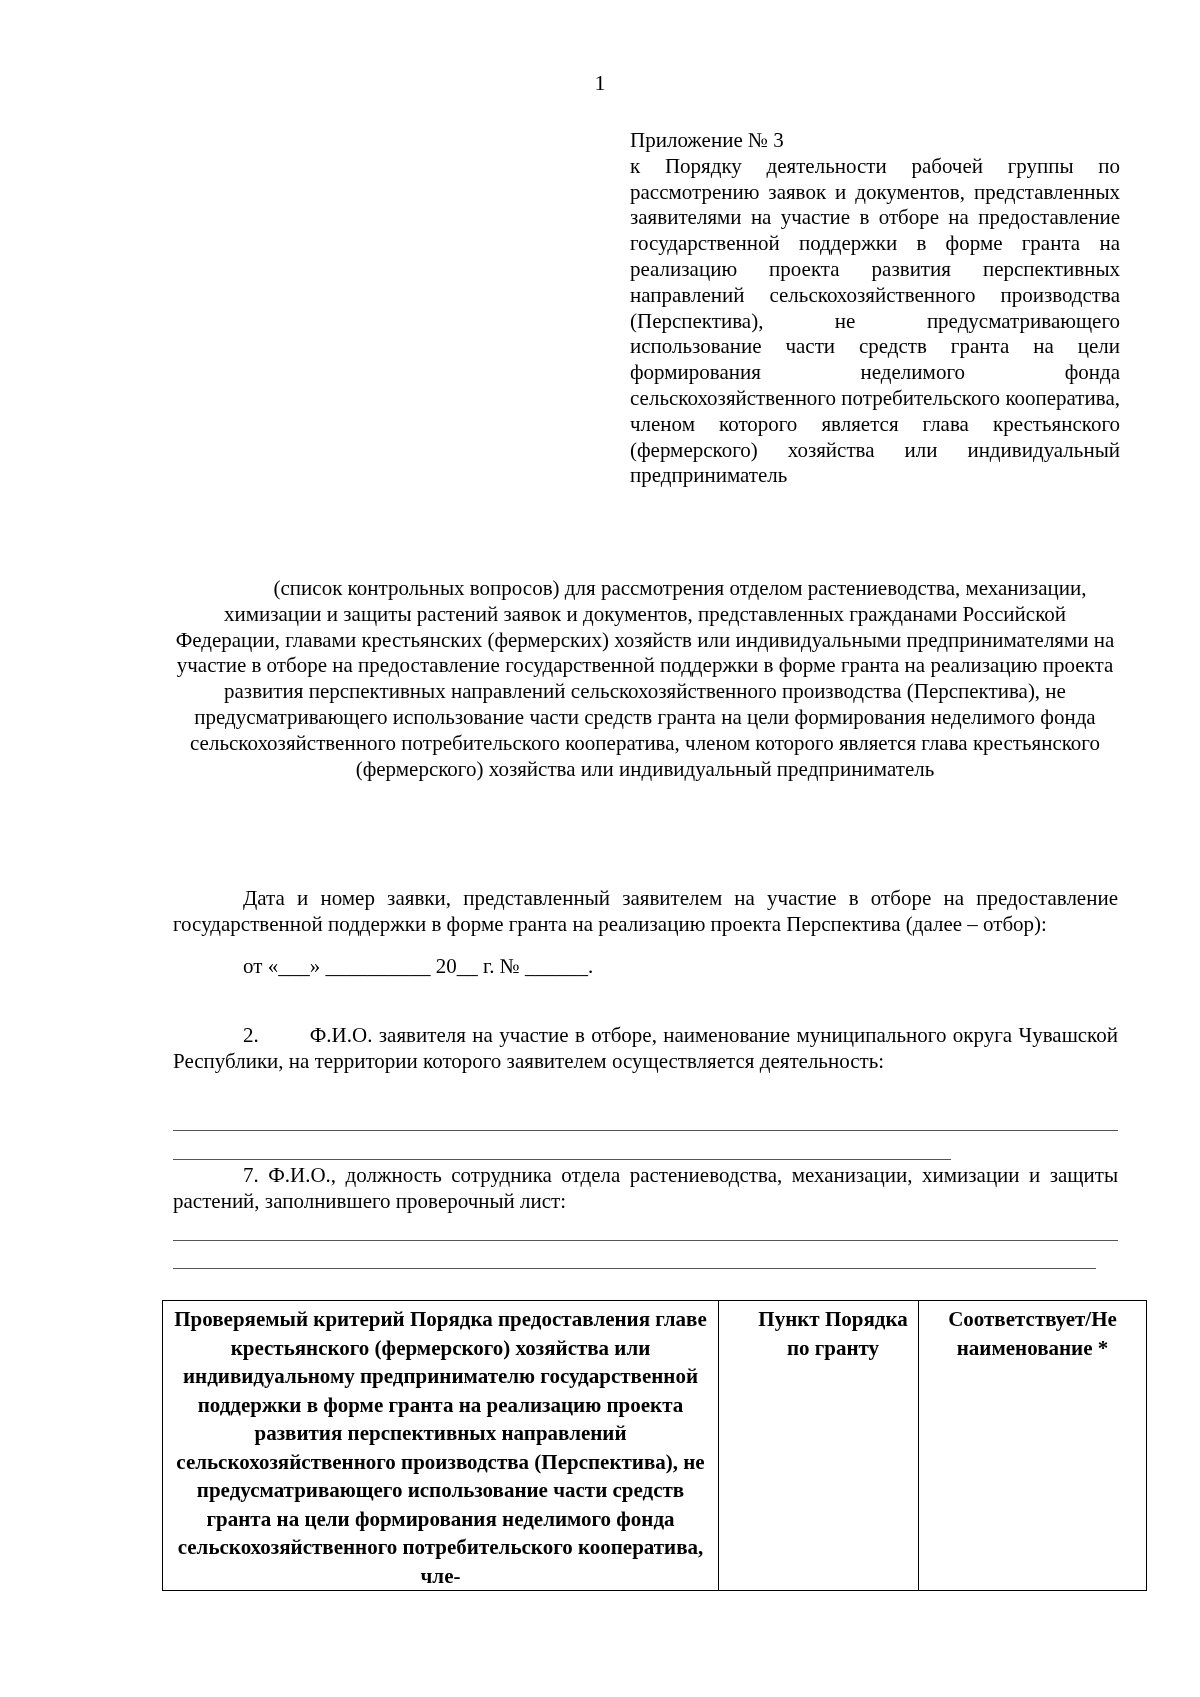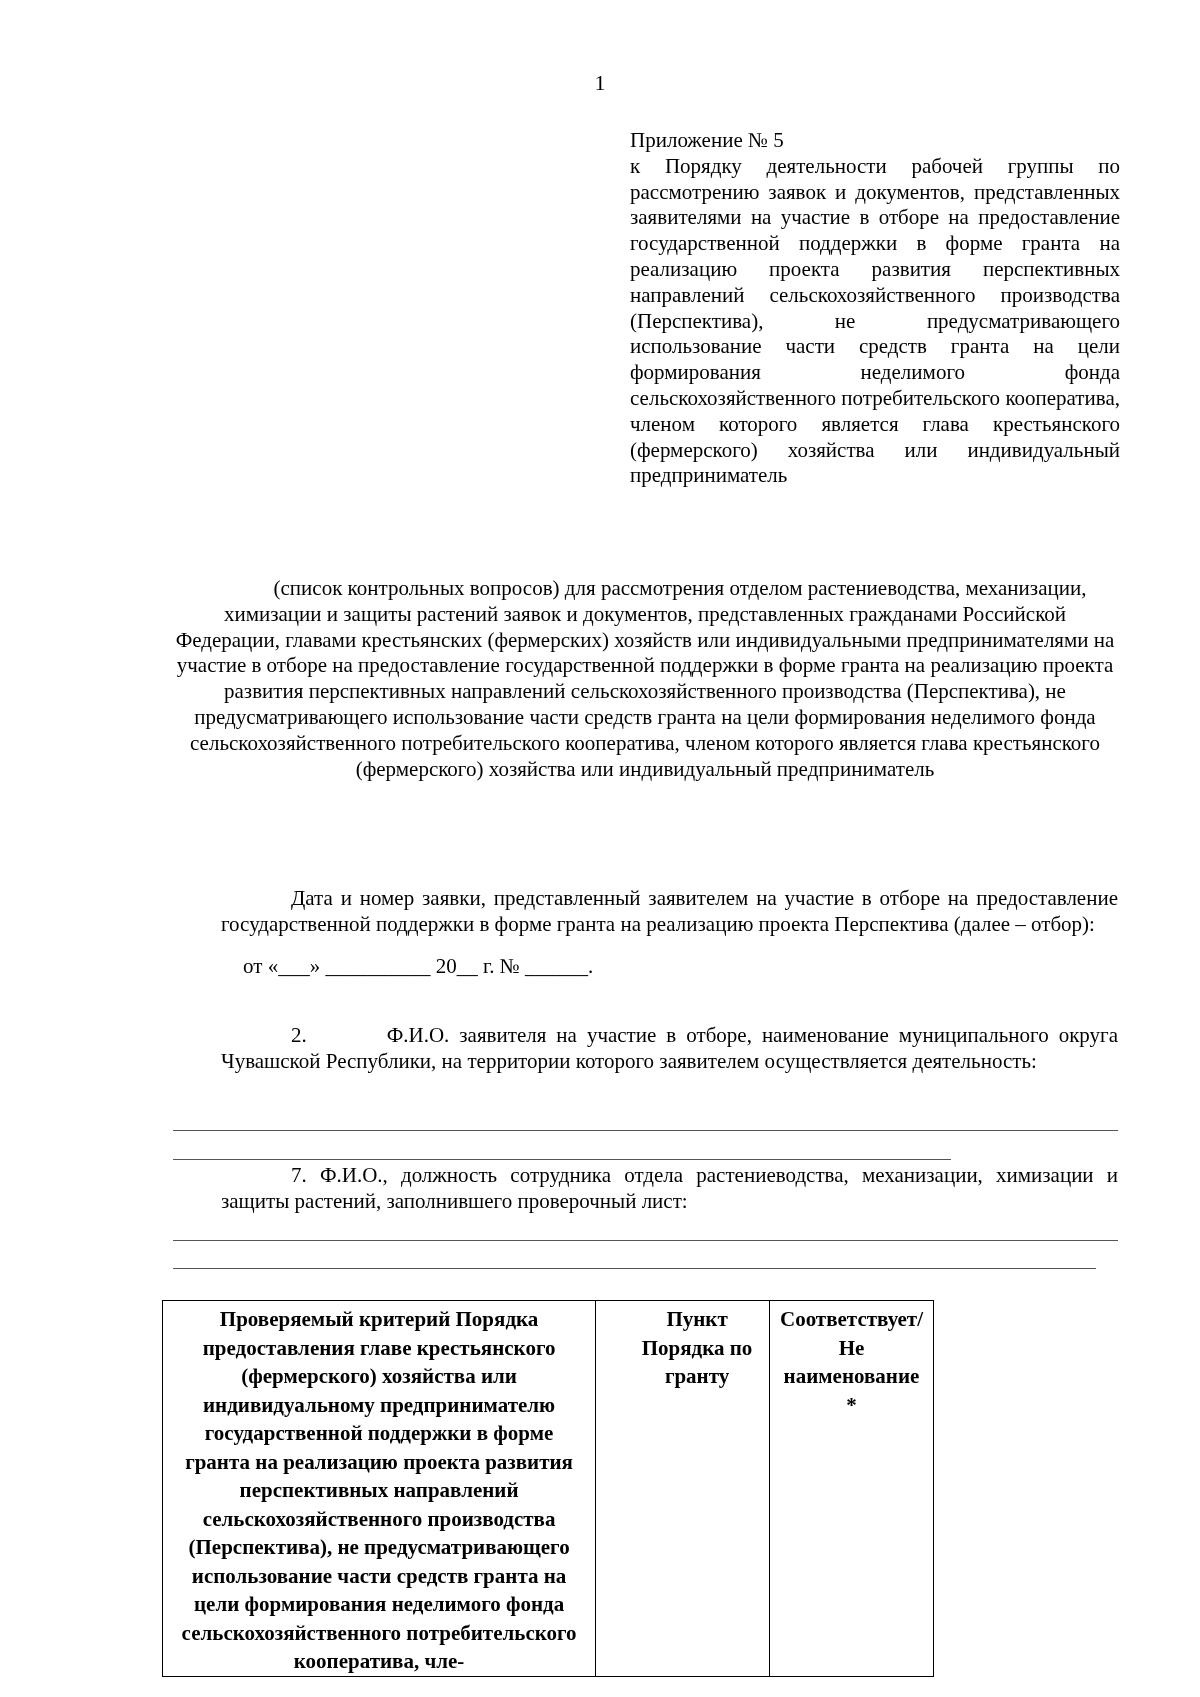--- a/index.html
+++ b/index.html
@@ -5,39 +5,39 @@
   html, body { margin:0; padding:0; background:#ffffff; }
   body { width:1200px; height:1697px; position:relative; overflow:hidden;
          font-family:"Liberation Serif", serif; color:#000; font-size:21px; }
   .abs { position:absolute; }
   #page-number { left:0; width:1200px; top:70px; text-align:center; font-size:22px; }
   #appendix { left:630px; width:490px; top:128px; line-height:25.8px; font-size:21px; }
   #appendix .body { text-align:justify; text-align-last:left;font-family:Liberation Serif, serif; }
   #title-block { left:170px; width:950px; top:576px; text-align:center; line-height:25.8px; }
   #title-block .sub { text-indent:70px; }
   .para { left:173px; width:945px; text-align:justify; line-height:26px; }
-  .para .ind { text-indent:70px; display:block;margin-left:48px; }
+  .para .ind { text-indent:70px; display:block; }
   #p1 { top:885px; }
   #date-line { left:243px; top:954px; }
   #p2 { top:1022px; }
   #p3 { top:1162px; }
   .hr { position:absolute; height:0; border-top:1.5px solid #555; }
-  table { position:absolute; left:162px; top:1300px; width:772px; border-collapse:collapse; }
+  table { position:absolute; left:162px; top:1300px; width:985px; border-collapse:collapse; }
   td { border:1.5px solid #000; vertical-align:top; text-align:center; font-weight:bold;
        font-size:21px; line-height:28.5px; padding:4px 10px 0 10px; }
   td.c1 { width:535px; height:279px; }
   td.c2 { width:150px;padding-left:39px; }
 </style>
 </head>
 <body>
 
 <div id="page-number" class="abs">1</div>
 
 <div id="appendix" class="abs">
-  <div>Приложение № 5</div>
+  <div>Приложение № 3</div>
   <div class="body">к Порядку деятельности рабочей группы по рассмотрению заявок и документов, представленных заявителями на участие в отборе на предоставление государственной поддержки в форме гранта на реализацию проекта развития перспективных направлений сельскохозяйственного производства (Перспектива), не предусматривающего использование части средств гранта на цели формирования неделимого фонда сельскохозяйственного потребительского кооператива, членом которого является глава крестьянского (фермерского) хозяйства или индивидуальный предприниматель</div>
 </div>
 
 <div id="title-block" class="abs">
   <div class="sub">(список контрольных вопросов) для рассмотрения отделом растениеводства, механизации, химизации и защиты растений заявок и документов, представленных гражданами Российской Федерации, главами крестьянских (фермерских) хозяйств или индивидуальными предпринимателями на участие в отборе на предоставление государственной поддержки в форме гранта на реализацию проекта развития перспективных направлений сельскохозяйственного производства (Перспектива), не предусматривающего использование части средств гранта на цели формирования неделимого фонда сельскохозяйственного потребительского кооператива, членом которого является глава крестьянского (фермерского) хозяйства или индивидуальный предприниматель</div>
 </div>
 
 <div id="p1" class="abs para">
   <span class="ind">Дата и номер заявки, представленный заявителем на участие в отборе на предоставление государственной поддержки в форме гранта на реализацию проекта Перспектива (далее – отбор):</span>
 </div>

